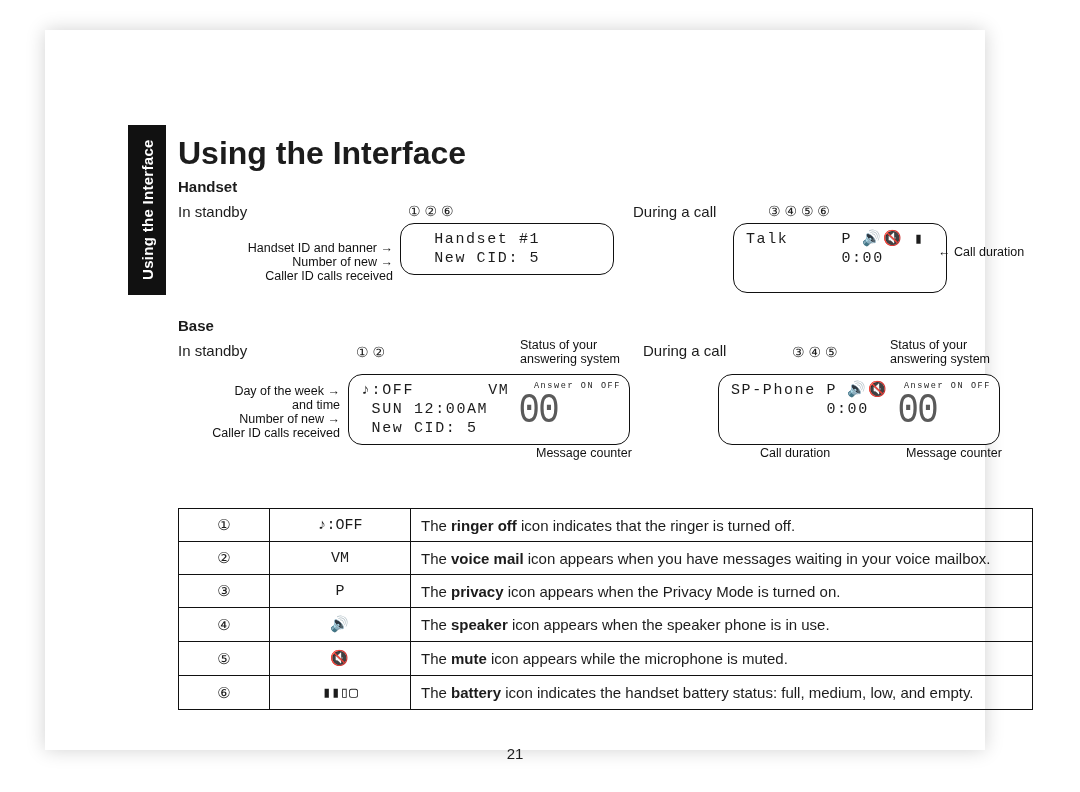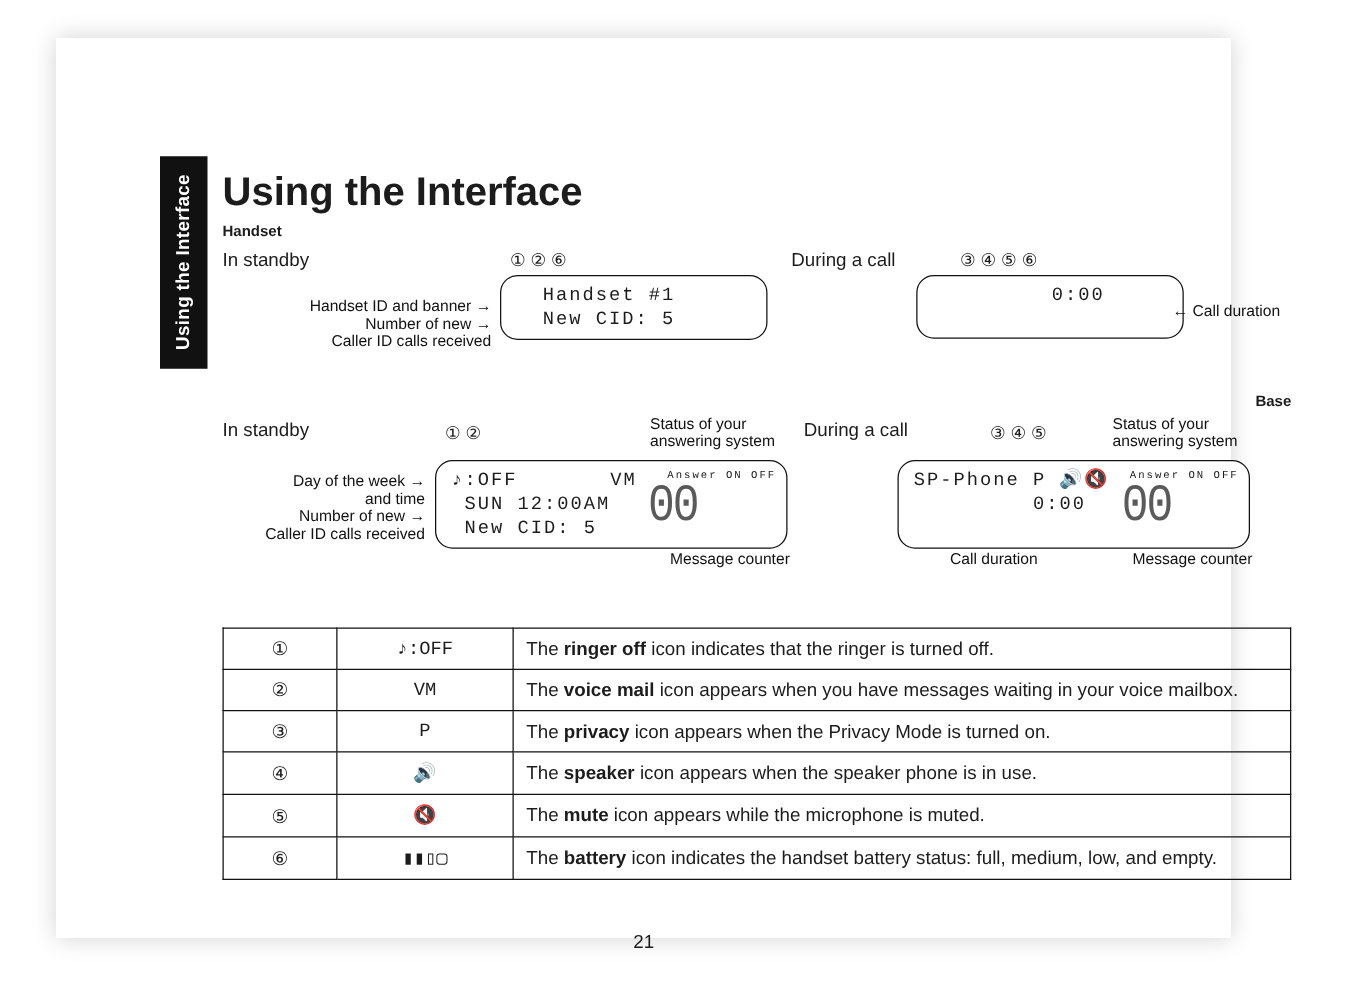--- a/index.html
+++ b/index.html
@@ -19,21 +19,21 @@
 .tab{
   position:absolute;left:68px;top:80px;width:38px;height:170px;
   background:#111;color:#fff;font-weight:bold;font-size:15px;
   writing-mode:vertical-rl;transform:rotate(180deg);
   display:flex;align-items:center;justify-content:center;
   letter-spacing:.3px;
 }
 .content{position:absolute;left:118px;top:90px;width:855px;}
 h1{margin:0;font-size:32px;font-weight:bold;}
 h2{margin:4px 0 0 0;font-size:23px;font-weight:bold;}
-.section-label{font-weight:bold;font-size:12px;margin-top:6px;}
+.section-label{font-weight:bold;font-size:15px;margin-top:6px;}
 .row{margin-top:4px;position:relative;}
 .mode-label{font-size:15px;}
 .lcd{
   display:inline-block;border:1.6px solid #111;border-radius:14px;
   font-family:'Andale Mono','Courier New',monospace;
   font-size:15px;letter-spacing:1.6px;
   padding:6px 12px 6px 12px;line-height:19px;
   background:#fff;
   position:relative;
 }
@@ -88,29 +88,30 @@
       <div class="callouts" style="left:10px;top:42px;text-align:right;width:205px;">
         <div><span>Handset ID and banner</span> <span class="arrow">→</span></div>
         <div><span>Number of new</span> <span class="arrow">→</span></div>
         <div><span>Caller ID calls received</span>  </div>
       </div>
 
       <span class="mode-label" style="position:absolute;left:455px;top:4px;">During a call</span>
       <span class="circ" style="position:absolute;left:590px;top:4px;">③  ④ ⑤ ⑥</span>
 
       <div class="lcd" style="position:absolute;left:555px;top:24px;width:188px;padding-bottom:24px;">
+        <div class="line">Talk     P 🔊🔇 ▮</div>
         <div class="line">         0:00</div>
       </div>
       <div class="callouts" style="left:760px;top:46px;">
         <span class="arrow">←</span> <span>Call duration</span>
       </div>
     </div>
 
 
-    <div class="section-label" style="margin-top:8px;text-align:right;">Base</div>
+    <div class="section-label" style="margin-top:8px;">Base</div>
 
     <div class="row" style="height:150px;">
 
       <span class="mode-label" style="position:absolute;left:0;top:4px;">In standby</span>
       <span class="circ" style="position:absolute;left:178px;top:6px;">①              ②</span>
 
       <div class="callouts" style="left:342px;top:0;">
         <div>Status of your</div>
         <div>answering system</div>
       </div>

